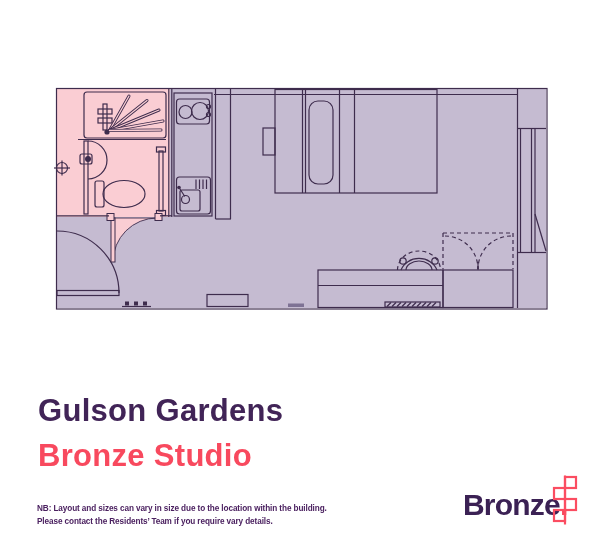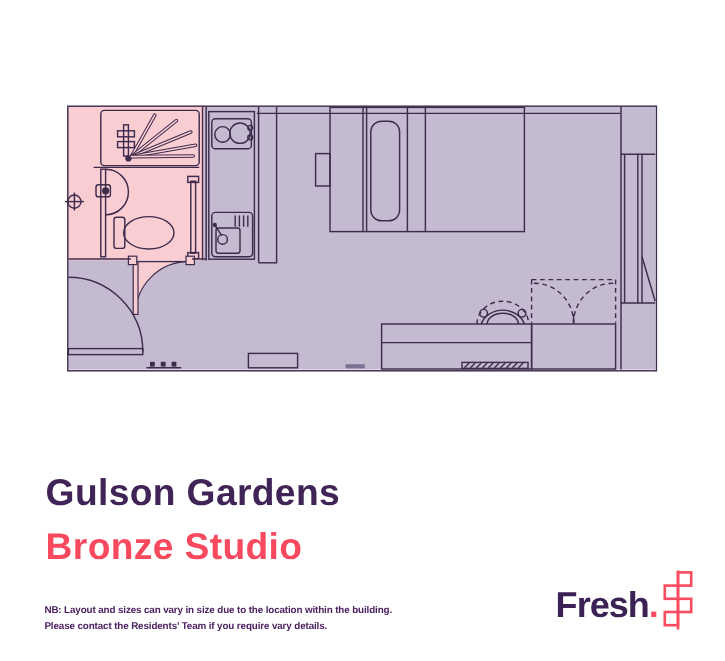--- a/index.html
+++ b/index.html
@@ -199,21 +199,21 @@
   <div class="titleblock">
     <div class="property">Gulson Gardens</div>
     <div class="unit">Bronze Studio</div>
   </div>
 
   <div class="note">
     <div>NB: Layout and sizes can vary in size due to the location within the building.</div>
     <div>Please contact the Residents’ Team if you require vary details.</div>
   </div>
 
-  <div class="brand"><span>Fresh</span><span class="dot">.</span></div>
+  <div class="brand"><span>Bronze</span><span class="dot">.</span></div>
 
   <svg class="brand-icon" width="26" height="50" viewBox="0 0 26 50">
     <g fill="none" stroke="#fb4d61" stroke-width="2.2">
       <line x1="13" y1="0.5" x2="13" y2="49.5"></line>
       <rect x="13" y="2" width="11" height="11"></rect>
       <rect x="2" y="13" width="11" height="11"></rect>
       <rect x="13" y="24" width="11" height="11"></rect>
       <rect x="2" y="35" width="11" height="11"></rect>
     </g>
   </svg>

